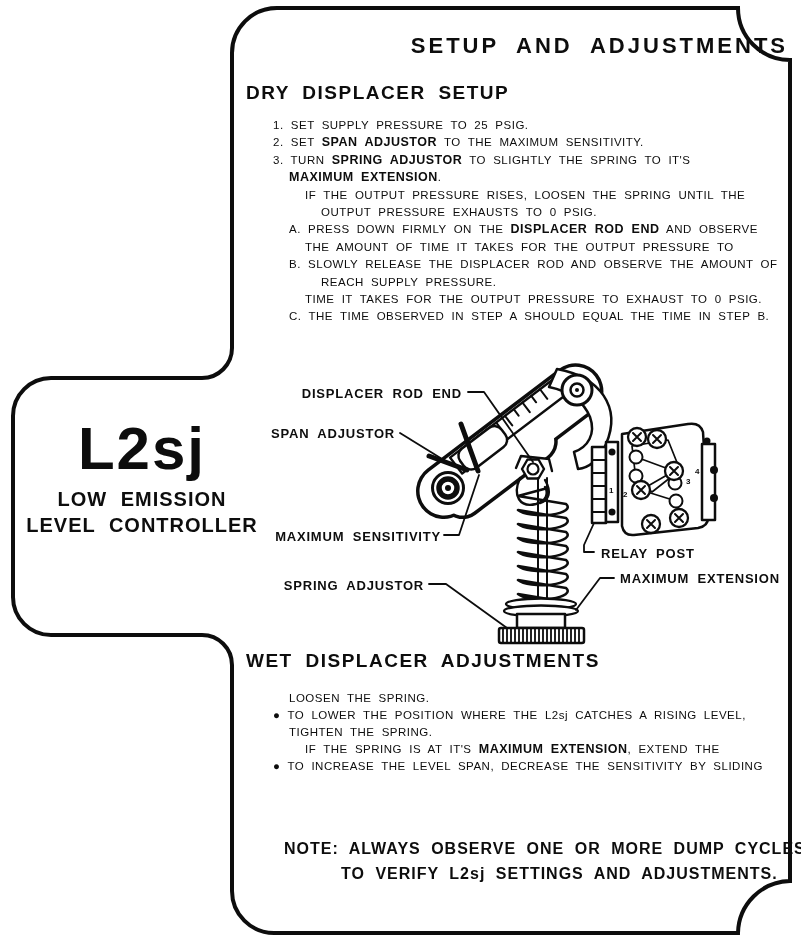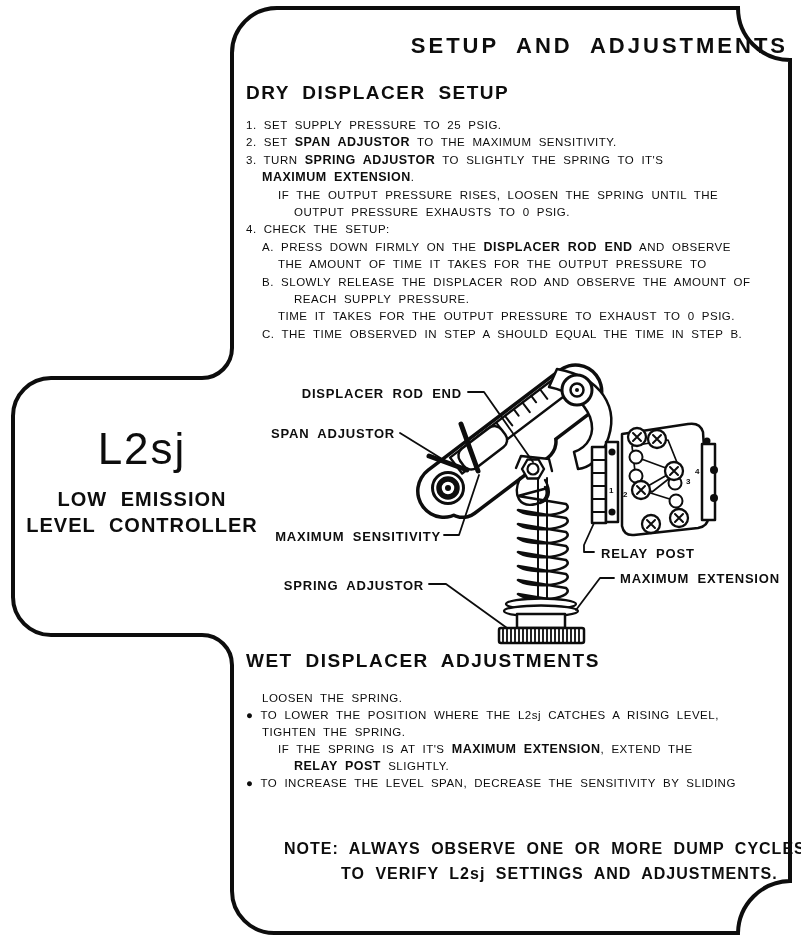--- a/index.html
+++ b/index.html
@@ -6,33 +6,33 @@
   #label{position:relative;width:801px;height:944px;background:#ffffff;overflow:hidden;
          font-family:"Liberation Sans",sans-serif;color:#0d0d0d;}
   svg{position:absolute;left:0;top:0;}
   .abs{position:absolute;}
   
   .title{left:232px;top:33px;width:556px;text-align:right;font-size:22px;font-weight:700;
          letter-spacing:3px;word-spacing:9px;white-space:nowrap;}
   .sect-heading{font-size:19px;font-weight:700;letter-spacing:1.5px;word-spacing:6px;white-space:nowrap;}
   #dry-heading{left:246px;top:82px;}
   #wet-heading{left:246px;top:650px;}
-  .lines{font-size:11.5px;font-weight:400;letter-spacing:0.5px;word-spacing:3.5px;}
+  .lines{font-size:11.5px;font-weight:400;letter-spacing:0.5px;word-spacing:3.5px;margin-left:27px;}
   #dry-lines{left:246px;top:117px;}
   #wet-lines{left:246px;top:690px;}
   .tline{height:17.4px;line-height:17.4px;white-space:nowrap;}
   #wet-lines .tline{height:17.1px;line-height:17.1px;}
   .ind0{padding-left:0;} .ind1{padding-left:16px;} .ind2{padding-left:32px;} .ind3{padding-left:48px;}
   .bseg{font-weight:700;font-size:12.5px;}
   .note{left:284px;top:836px;font-size:16px;font-weight:700;letter-spacing:1px;word-spacing:5px;}
   .note div{height:25px;line-height:25px;white-space:nowrap;}
   .note .note2{margin-left:57px;}
   
   .badge{left:22px;top:412px;width:240px;text-align:center;}
-  .badge-model{font-size:44px;font-weight:400;letter-spacing:2px;line-height:74px;}
+  .badge-model{font-size:60px;font-weight:700;letter-spacing:2px;line-height:74px;}
   .badge-sub{font-size:20px;font-weight:700;letter-spacing:1px;word-spacing:7px;line-height:26px;white-space:nowrap;}
   
   .dlabel{font-family:"Liberation Sans",sans-serif;font-size:13px;font-weight:700;
           letter-spacing:0.8px;word-spacing:4px;fill:#0d0d0d;}
   .pnum{font-family:"Liberation Sans",sans-serif;font-size:8px;font-weight:700;fill:#0d0d0d;}
 </style>
 </head>
 <body>
 
 <div id="label">
@@ -159,42 +159,40 @@
   <div class="abs title">SETUP AND ADJUSTMENTS</div>
 
   <div class="abs sect-heading" id="dry-heading">DRY DISPLACER SETUP</div>
   <div class="abs lines" id="dry-lines">
       <div class="tline ind0"><span>1. SET SUPPLY PRESSURE TO 25 PSIG.</span></div>
       <div class="tline ind0"><span>2. SET </span><span class="bseg">SPAN ADJUSTOR</span><span> TO THE MAXIMUM SENSITIVITY.</span></div>
       <div class="tline ind0"><span>3. TURN </span><span class="bseg">SPRING ADJUSTOR</span><span> TO SLIGHTLY THE SPRING TO IT'S</span></div>
       <div class="tline ind1"><span class="bseg">MAXIMUM EXTENSION</span><span>.</span></div>
       <div class="tline ind2"><span>IF THE OUTPUT PRESSURE RISES, LOOSEN THE SPRING UNTIL THE</span></div>
       <div class="tline ind3"><span>OUTPUT PRESSURE EXHAUSTS TO 0 PSIG.</span></div>
-      <div class="tline ind0"><span>4. CHECK THE SETUP:</span></div>
       <div class="tline ind1"><span>A. PRESS DOWN FIRMLY ON THE </span><span class="bseg">DISPLACER ROD END</span><span> AND OBSERVE</span></div>
       <div class="tline ind2"><span>THE AMOUNT OF TIME IT TAKES FOR THE OUTPUT PRESSURE TO</span></div>
       <div class="tline ind1"><span>B. SLOWLY RELEASE THE DISPLACER ROD AND OBSERVE THE AMOUNT OF</span></div>
       <div class="tline ind3"><span>REACH SUPPLY PRESSURE.</span></div>
       <div class="tline ind2"><span>TIME IT TAKES FOR THE OUTPUT PRESSURE TO EXHAUST TO 0 PSIG.</span></div>
       <div class="tline ind1"><span>C. THE TIME OBSERVED IN STEP A SHOULD EQUAL THE TIME IN STEP B.</span></div>
     </div>
 
   <div class="abs badge">
     <div class="badge-model">L2sj</div>
     <div class="badge-sub">LOW EMISSION</div>
     <div class="badge-sub">LEVEL CONTROLLER</div>
   </div>
 
   <div class="abs sect-heading" id="wet-heading">WET DISPLACER ADJUSTMENTS</div>
   <div class="abs lines" id="wet-lines">
       <div class="tline ind1"><span>LOOSEN THE SPRING.</span></div>
       <div class="tline ind0"><span>● TO LOWER THE POSITION WHERE THE L2sj CATCHES A RISING LEVEL,</span></div>
       <div class="tline ind1"><span>TIGHTEN THE SPRING.</span></div>
       <div class="tline ind2"><span>IF THE SPRING IS AT IT'S </span><span class="bseg">MAXIMUM EXTENSION</span><span>, EXTEND THE</span></div>
-      <div class="tline ind3"><span class="bseg">RELAY POST</span><span> SLIGHTLY.</span></div>
       <div class="tline ind0"><span>● TO INCREASE THE LEVEL SPAN, DECREASE THE SENSITIVITY BY SLIDING</span></div>
     </div>
 
   <div class="abs note">
     <div class="note1">NOTE: ALWAYS OBSERVE ONE OR MORE DUMP CYCLES</div>
     <div class="note2">TO VERIFY L2sj SETTINGS AND ADJUSTMENTS.</div>
   </div>
 
 </div>
 

